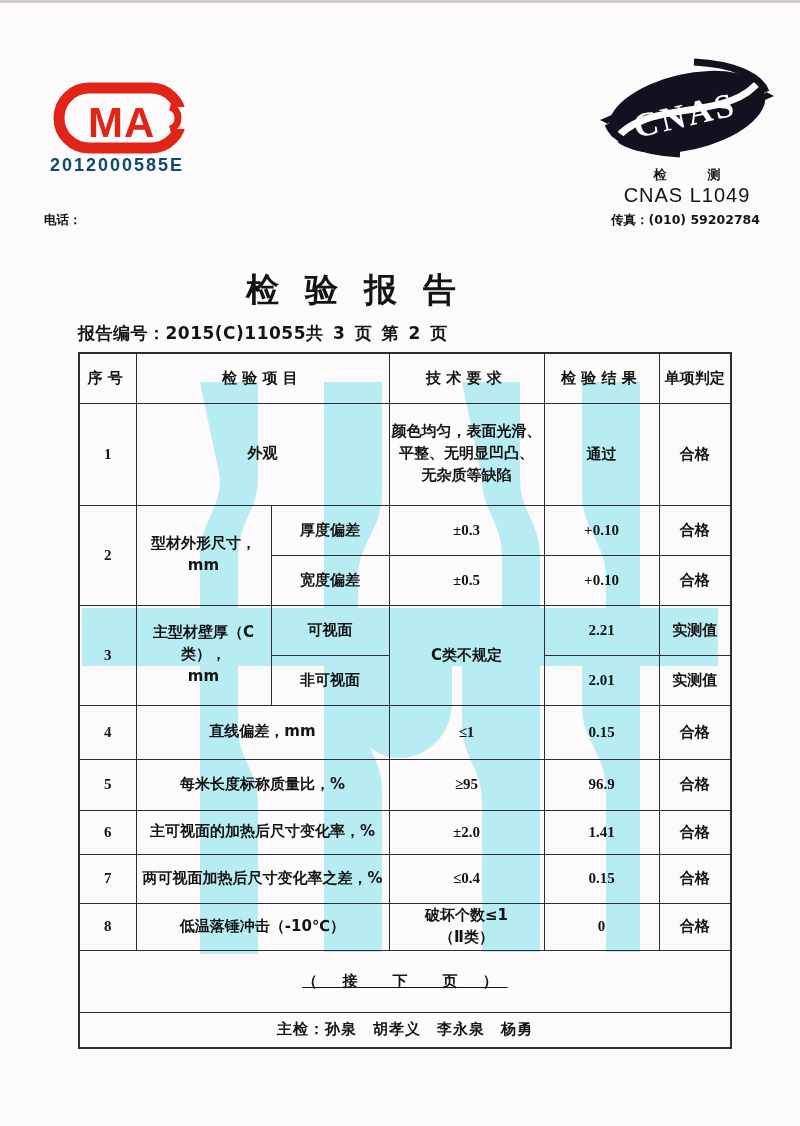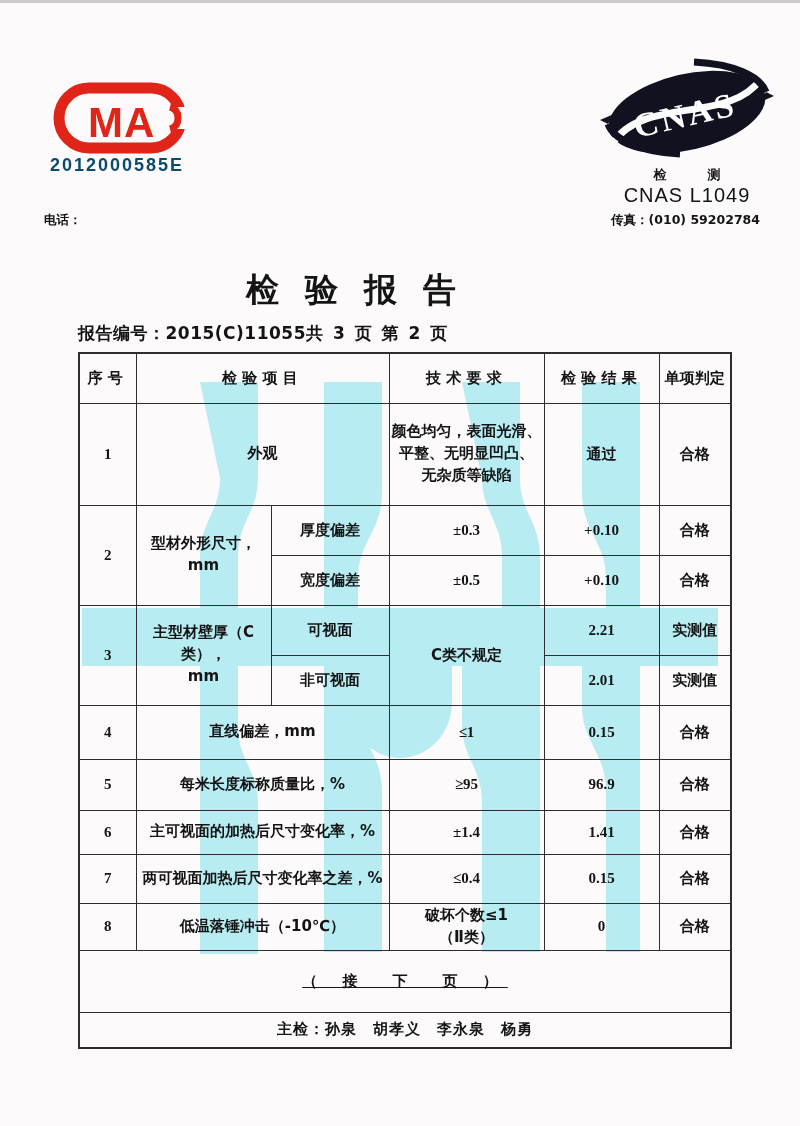--- a/index.html
+++ b/index.html
@@ -178,21 +178,21 @@
     <tr style="height:51px">
       <td class="num">5</td>
       <td class="item" colspan="2">每米长度标称质量比，%</td>
       <td class="num">≥95</td>
       <td class="num">96.9</td>
       <td>合格</td>
     </tr>
     <tr style="height:44px">
       <td class="num">6</td>
       <td class="item" colspan="2">主可视面的加热后尺寸变化率，%</td>
-      <td class="num">±1.4</td>
+      <td class="num">±2.0</td>
       <td class="num">1.41</td>
       <td>合格</td>
     </tr>
     <tr style="height:49px">
       <td class="num">7</td>
       <td class="item" colspan="2">两可视面加热后尺寸变化率之差，%</td>
       <td class="num">≤0.4</td>
       <td class="num">0.15</td>
       <td>合格</td>
     </tr>

